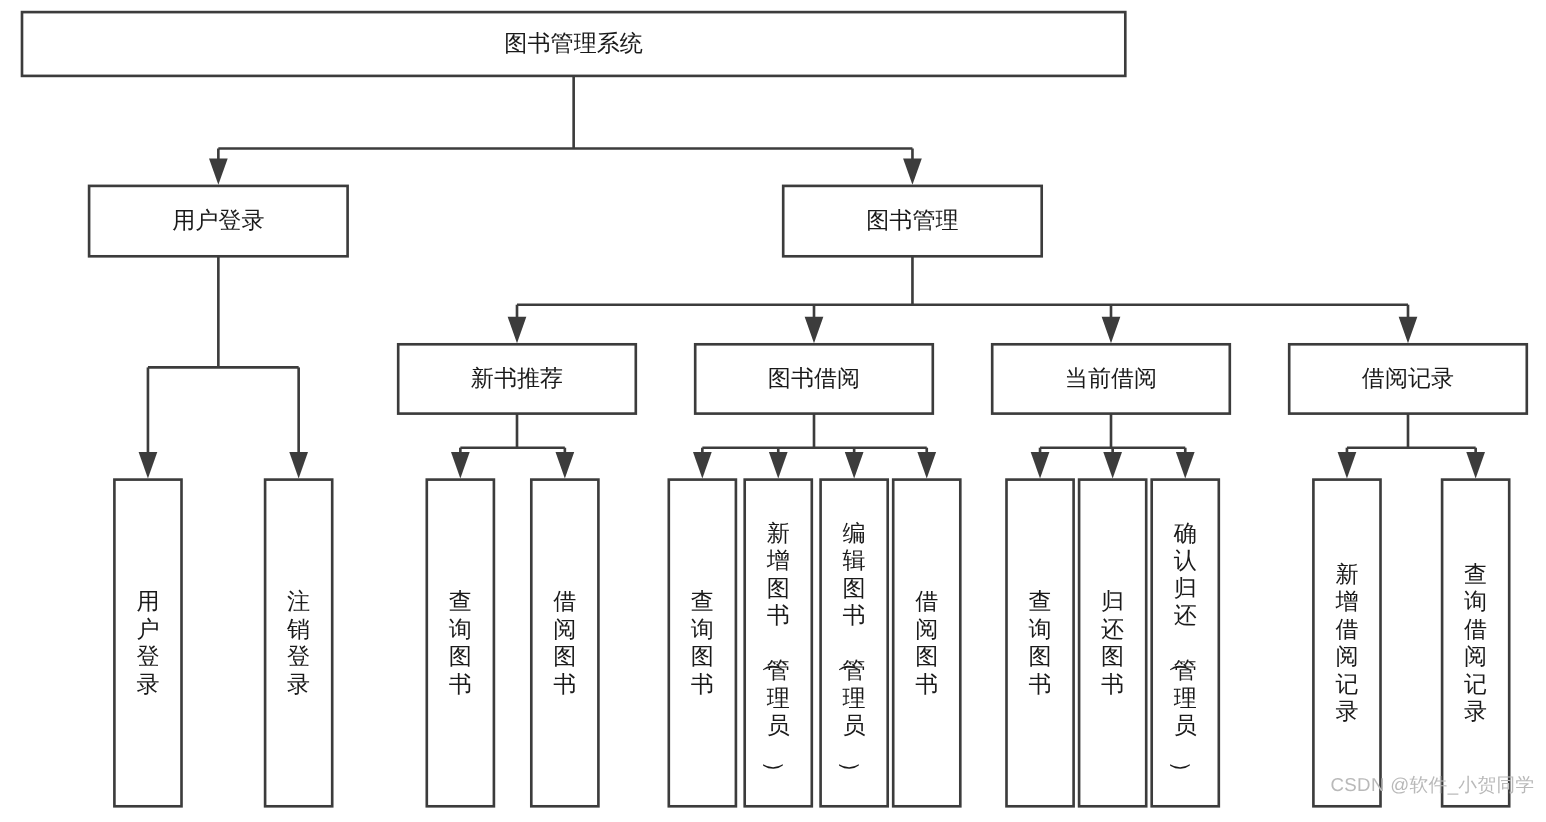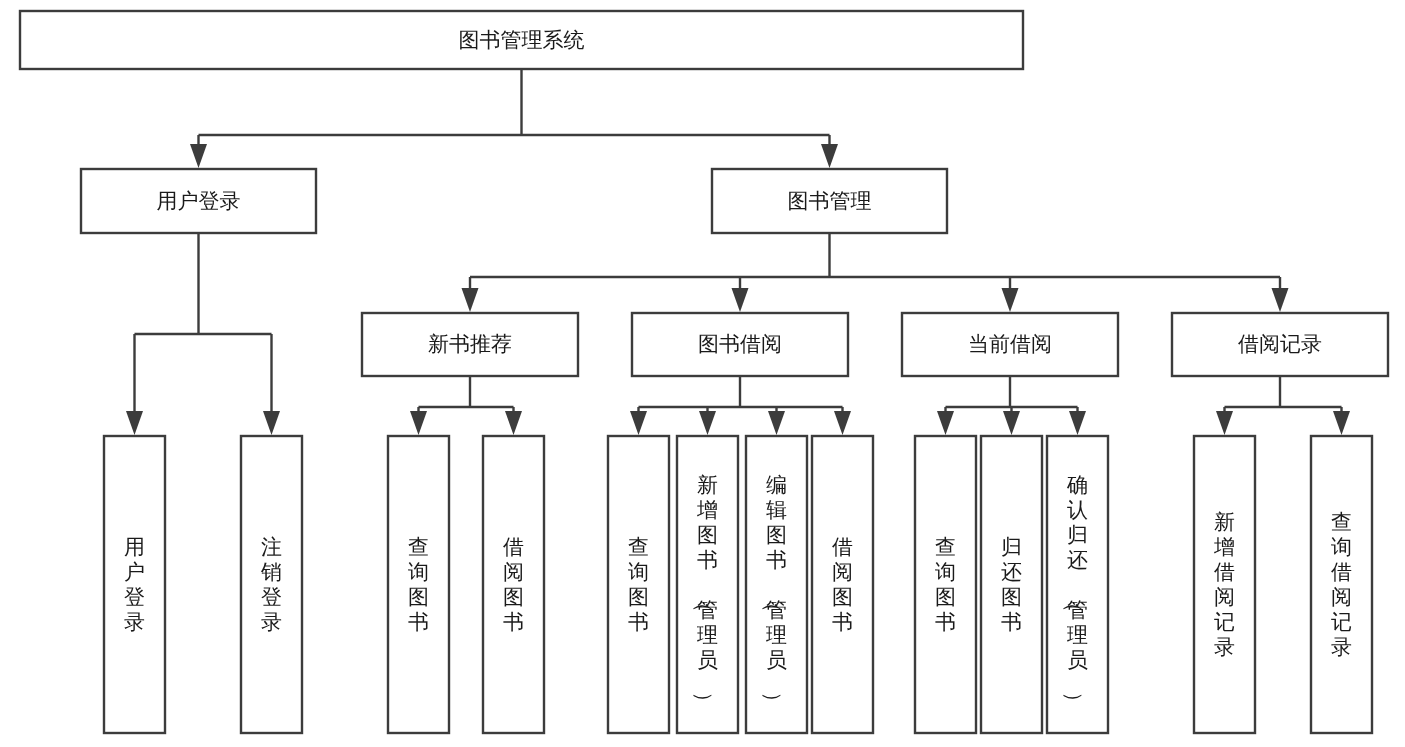--- a/index.html
+++ b/index.html
@@ -217,13 +217,14 @@
         <g>
           <rect class="node-box" x="1194" y="436" width="61" height="297"></rect>
           <text class="node-label-v" x="1224.5" y="529"><tspan x="1224.5" dy="0">新</tspan><tspan x="1224.5" dy="25">增</tspan><tspan x="1224.5" dy="25">借</tspan><tspan x="1224.5" dy="25">阅</tspan><tspan x="1224.5" dy="25">记</tspan><tspan x="1224.5" dy="25">录</tspan></text>
         </g>
         <g>
           <rect class="node-box" x="1311" y="436" width="61" height="297"></rect>
           <text class="node-label-v" x="1341.5" y="529"><tspan x="1341.5" dy="0">查</tspan><tspan x="1341.5" dy="25">询</tspan><tspan x="1341.5" dy="25">借</tspan><tspan x="1341.5" dy="25">阅</tspan><tspan x="1341.5" dy="25">记</tspan><tspan x="1341.5" dy="25">录</tspan></text>
         </g>
       </g>
   </svg>
+  <div class="watermark">CSDN @软件_小贺同学</div>
 </div>
 
 </body></html>

